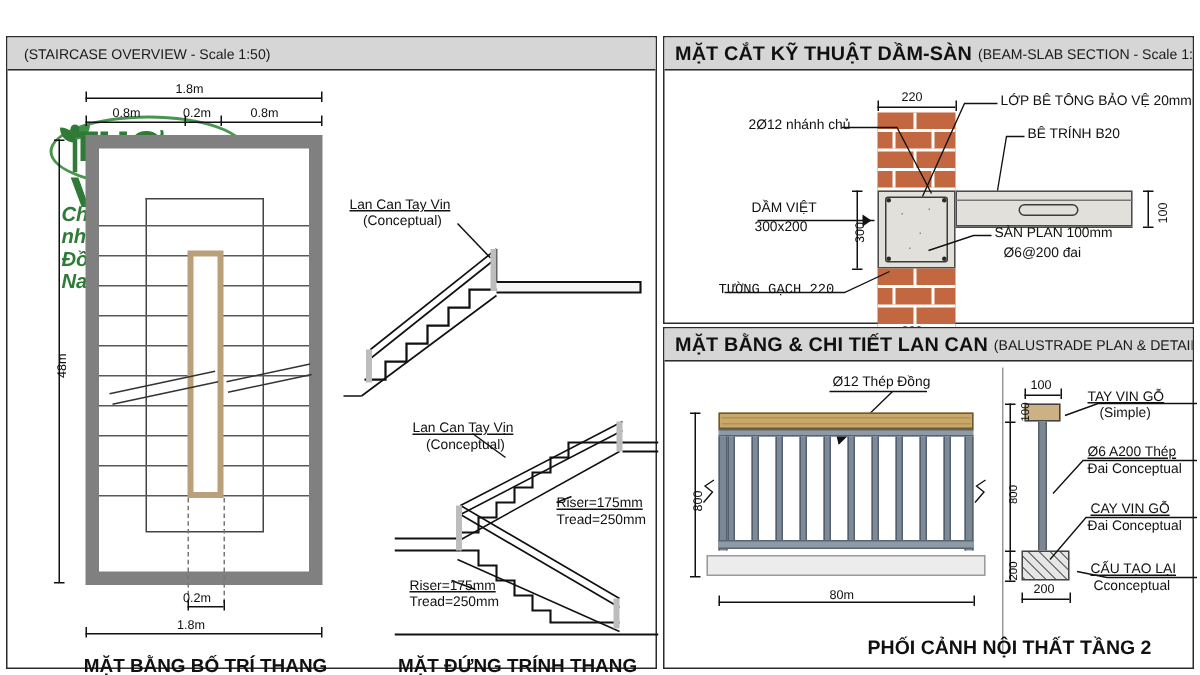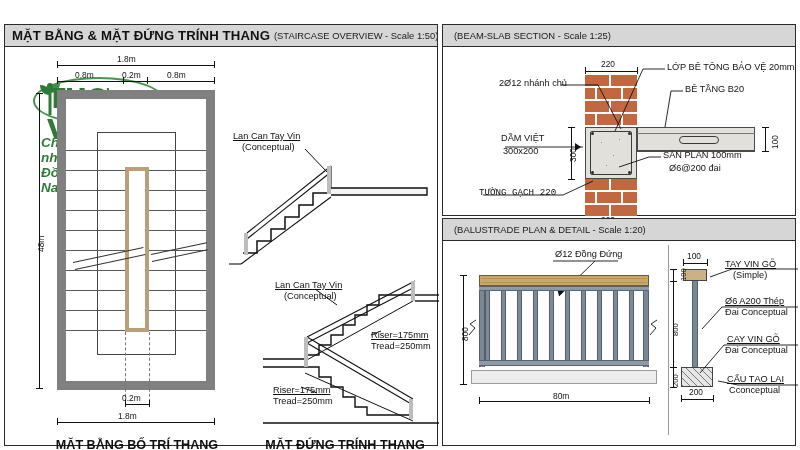--- a/index.html
+++ b/index.html
@@ -70,21 +70,20 @@
   .tick{position:absolute;width:1px;height:7px;background:#111;}
   .tickh{position:absolute;height:1px;width:7px;background:#111;}
 </style>
 </head>
 <body>
 
 <div class="sheet">
 
   <div class="panel" style="left:4px;top:24px;width:434px;height:422px;">
     <div class="ttl">
-      <span class="main">MẶT BẰNG &amp; MẶT ĐỨNG TRÍNH THANG</span>
       <span class="sub">(STAIRCASE OVERVIEW - Scale 1:50)</span>
     </div>
 
     <div class="body">
 
       <div class="wm" style="left:28px;top:30px;">
         <div class="oval"></div>
         <svg class="sprout" viewBox="0 0 26 34">
           <path d="M13 34 L13 10" stroke="#2f7a36" stroke-width="3" fill="none"></path>
           <path d="M13 14 C6 14 3 9 3 4 C10 4 13 9 13 14 Z" fill="#2f7a36"></path>
@@ -226,20 +225,21 @@
 
       <div class="cap" style="left:254px;top:388px;width:172px;">
         <span class="l1">MẶT ĐỨNG TRÍNH THANG</span>
       </div>
 
     </div>
   </div>
 
   <div class="panel" style="left:442px;top:24px;width:354px;height:192px;">
     <div class="ttl">
+      <span class="main">MẶT CẮT KỸ THUẬT DẦM-SÀN</span>
       <span class="sub">(BEAM-SLAB SECTION - Scale 1:25)</span>
     </div>
 
     <div class="body">
 
       <div class="ln hln" style="left:142px;top:24px;width:52px;"></div>
       <div class="tick" style="left:142px;top:20px;"></div>
       <div class="tick" style="left:194px;top:20px;"></div>
       <div class="dimtxt" style="left:158px;top:12px;">220</div>
 
@@ -303,37 +303,38 @@
         <path d="M222 22 L200 22 L172 84" stroke="#111" stroke-width="0.9" fill="none"></path>
         <path d="M240 44 L228 44 L222 80" stroke="#111" stroke-width="0.9" fill="none"></path>
         <path d="M62 100 L140 100" stroke="#111" stroke-width="0.9" fill="none"></path>
         <path d="M138 100 L132 96 L132 104 Z" fill="#111"></path>
         <path d="M218 110 L206 110 L176 120" stroke="#111" stroke-width="0.9" fill="none"></path>
         <path d="M40 148 L120 148 L150 134" stroke="#111" stroke-width="0.9" fill="none"></path>
       </svg>
 
       <div class="lbl" style="left:56px;top:31px;">2Ø12 nhánh chủ</div>
       <div class="lbl" style="left:224px;top:15px;">LỚP BÊ TÔNG BẢO VỆ 20mm</div>
-      <div class="lbl" style="left:242px;top:37px;">BÊ TẦNG B20</div>
+      <div class="lbl" style="left:242px;top:37px;">BÊ TRÍNH B20</div>
       <div class="lbl" style="left:58px;top:86px;">DẦM VIỆT</div>
       <div class="lbl" style="left:60px;top:99px;">300x200</div>
       <div class="lbl" style="left:220px;top:103px;">SÀN PLAN 100mm</div>
       <div class="lbl" style="left:226px;top:116px;">Ø6@200 đai</div>
       <div class="lbl" style="left:36px;top:141px;font-family:Liberation Mono, monospace;">TƯỜNG GẠCH 220</div>
     </div>
   </div>
 
   <div class="panel" style="left:442px;top:218px;width:354px;height:228px;">
     <div class="ttl">
+      <span class="main">MẶT BẰNG &amp; CHI TIẾT LAN CAN</span>
       <span class="sub">(BALUSTRADE PLAN &amp; DETAIL - Scale 1:20)</span>
     </div>
 
     <div class="body">
 
-      <div class="lbl" style="left:112px;top:8px;">Ø12 Đồng Đứng</div>
+      <div class="lbl" style="left:112px;top:8px;">Ø12 Thép Đồng</div>
       <svg style="position:absolute;left:0;top:0;width:354px;height:200px;">
         <path d="M110 20 L175 20" stroke="#111" stroke-width="0.9" fill="none"></path>
         <path d="M152 20 L116 55" stroke="#111" stroke-width="0.9" fill="none"></path>
         <path d="M116 55 L122 49 L114 47 Z" fill="#111"></path>
       </svg>
 
       <div class="wood" style="left:36px;top:34px;width:170px;height:11px;"></div>
       <div class="woodg" style="left:38px;top:37px;width:166px;"></div>
       <div class="woodg" style="left:38px;top:41px;width:166px;"></div>
 
@@ -416,16 +417,19 @@
 
       <div class="lbl u" style="left:282px;top:55px;">Ø6 A200 Thép</div>
       <div class="lbl" style="left:282px;top:66px;">Đai Conceptual</div>
 
       <div class="lbl u" style="left:284px;top:93px;">CAY VỊN GỖ</div>
       <div class="lbl" style="left:282px;top:104px;">Đai Conceptual</div>
 
       <div class="lbl u" style="left:284px;top:133px;">CẤU TẠO LẠI</div>
       <div class="lbl" style="left:286px;top:144px;">Cconceptual</div>
 
+      <div class="cap" style="left:120px;top:182px;width:220px;">
+        <span class="l1" style="font-size:13px;border-bottom:none;">PHỐI CẢNH NỘI THẤT TẦNG 2</span>
+      </div>
     </div>
   </div>
 
 </div>
 
 </body></html>

